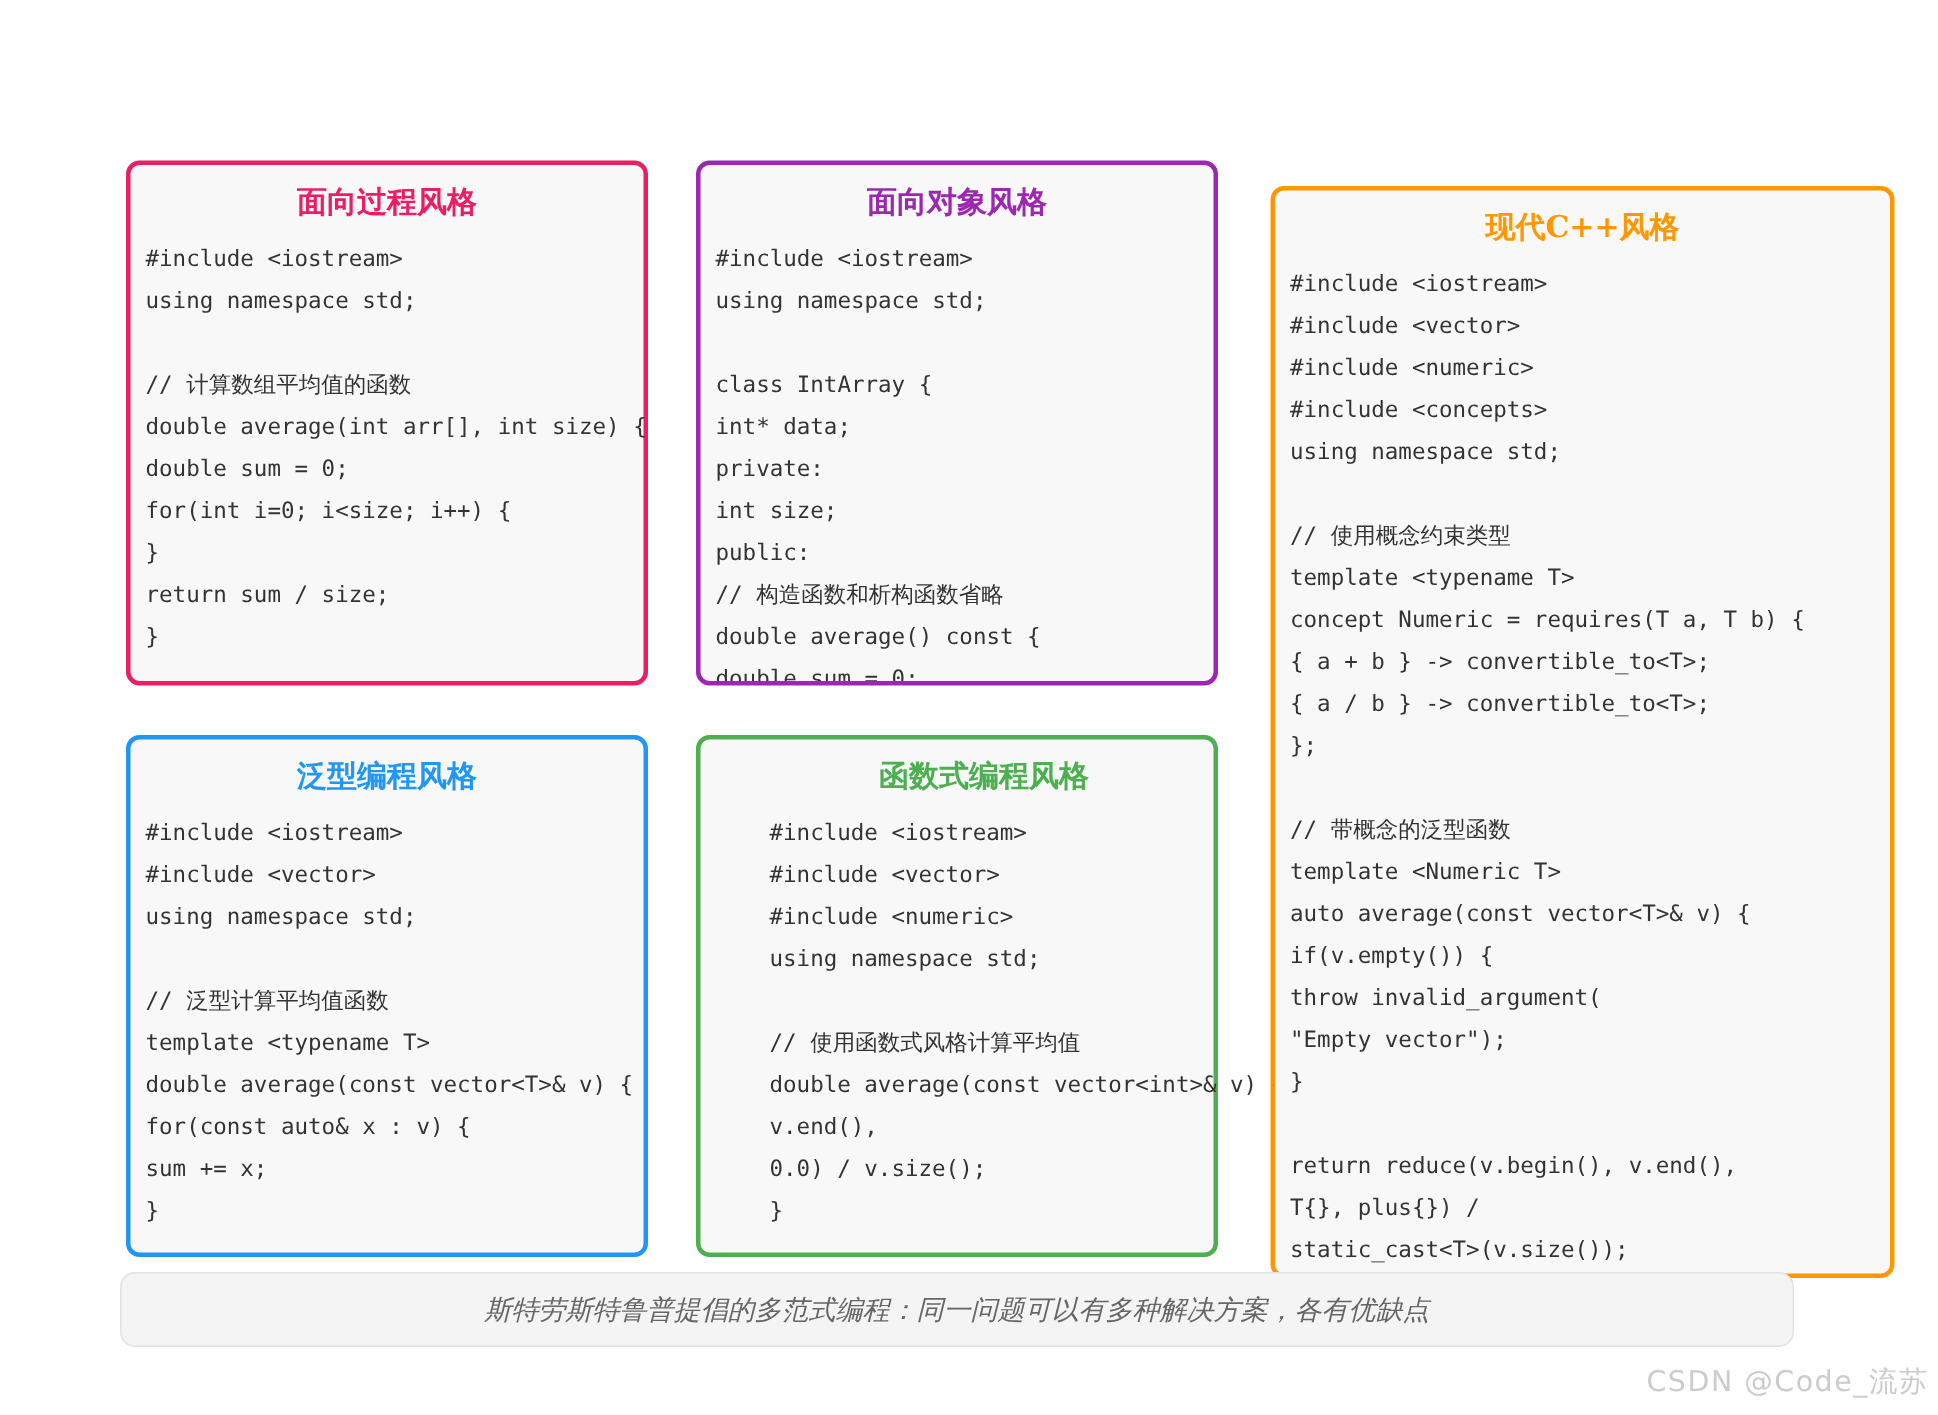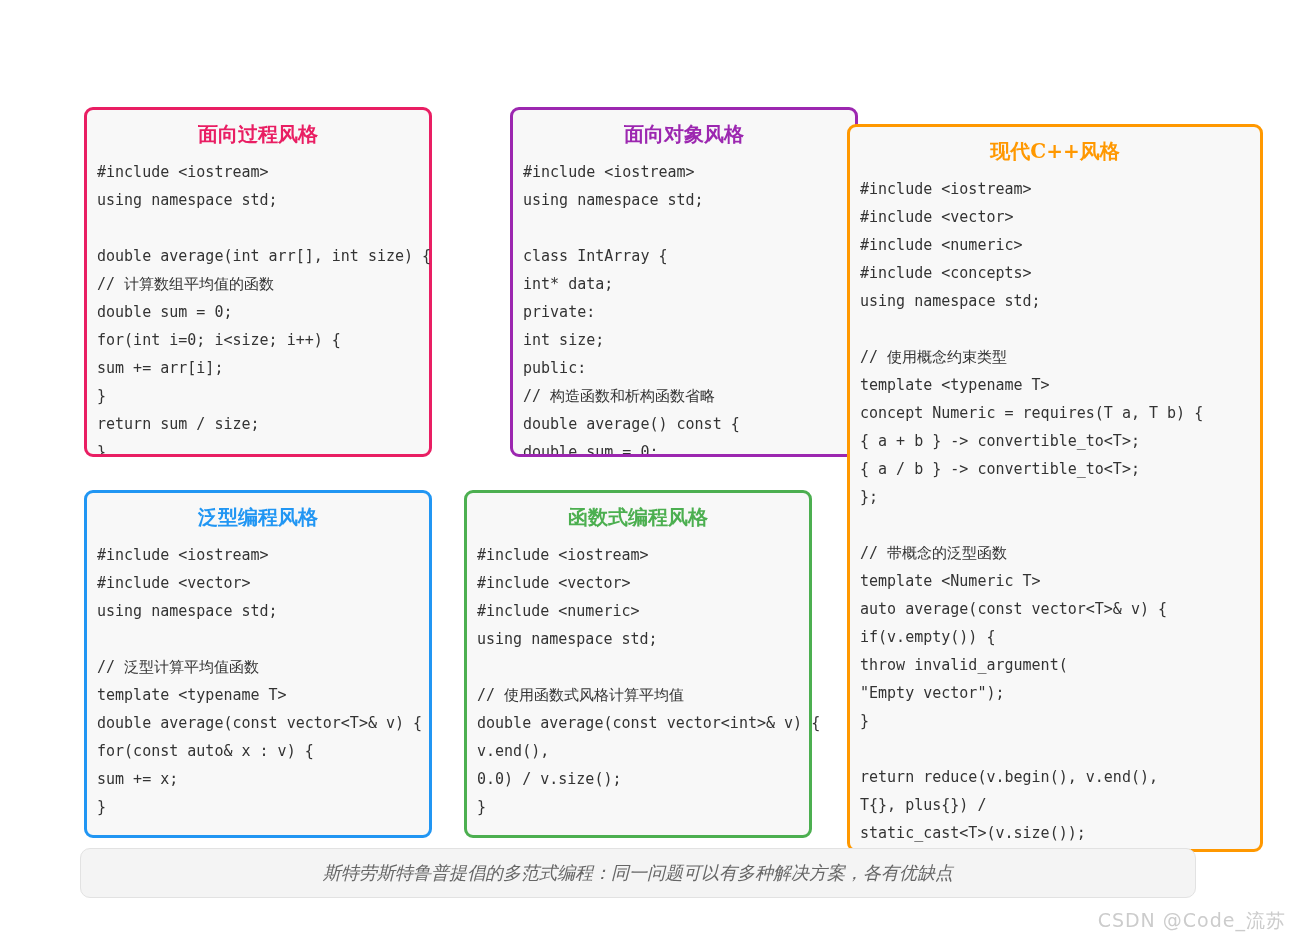--- a/index.html
+++ b/index.html
@@ -26,24 +26,24 @@
   .card {
     position: absolute;
     box-sizing: border-box;
     background: #f8f8f8;
     border: 3px solid #888;
     border-radius: 9px;
     display: flex;
     flex-direction: column;
   }
   .card-0 { left: 84px;  top: 107px; width: 348px; height: 350px; }
-  .card-1 { left: 464px; top: 107px; width: 348px; height: 350px; margin-left: 46px; }
+  .card-1 { left: 464px; top: 107px; width: 348px; height: 350px; }
   .card-2 { left: 847px; top: 124px; width: 416px; height: 728px; }
   .card-3 { left: 84px;  top: 490px; width: 348px; height: 348px; justify-content: space-between; }
-  .card-4 { left: 464px; top: 490px; width: 348px; height: 348px; }
+  .card-4 { left: 464px; top: 490px; width: 348px; height: 348px; padding-left: 36px; }
   .card-title {
     flex: none;
     height: 48px;
     margin: 0;
     display: flex;
     align-items: center;
     justify-content: center;
     font-family: "DejaVu Serif", "Liberation Serif", serif;
     font-size: 20px;
     font-weight: bold;
@@ -90,25 +90,24 @@
 <body>
 
 <div id="canvas">
 
   <section class="card card-0" style="border-color: rgb(233, 30, 99);">
     <h2 class="card-title" style="color: rgb(233, 30, 99);">面向过程风格</h2>
     <div class="card-code">
         <div class="code-line">#include &lt;iostream&gt;</div>
         <div class="code-line">using namespace std;</div>
         <div class="code-line">&nbsp;</div>
+        <div class="code-line">// 计算数组平均值的函数</div>
         <div class="code-line">double average(int arr[], int size) {</div>
-        <div class="code-line">// 计算数组平均值的函数</div>
         <div class="code-line">double sum = 0;</div>
         <div class="code-line">for(int i=0; i&lt;size; i++) {</div>
-        <div class="code-line">sum += arr[i];</div>
         <div class="code-line">}</div>
         <div class="code-line">return sum / size;</div>
         <div class="code-line">}</div>
       </div>
   </section>
 
   <section class="card card-1" style="border-color: rgb(156, 39, 176);">
     <h2 class="card-title" style="color: rgb(156, 39, 176);">面向对象风格</h2>
     <div class="card-code">
         <div class="code-line">#include &lt;iostream&gt;</div>

